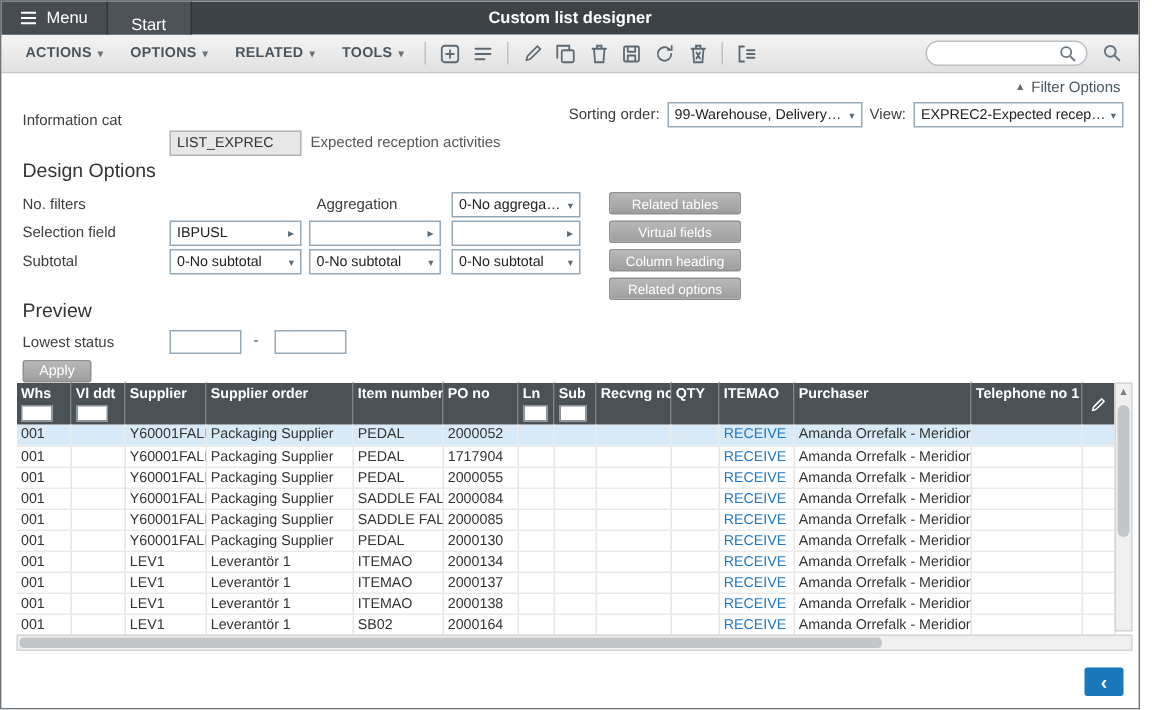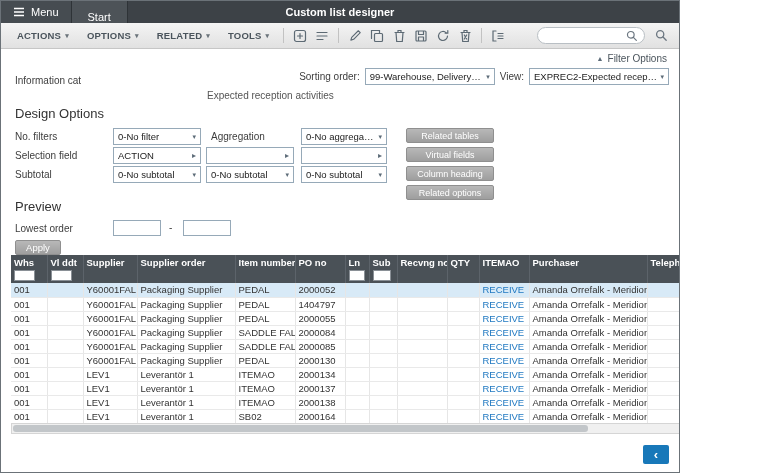--- a/index.html
+++ b/index.html
@@ -1,18 +1,18 @@
 <!DOCTYPE html>
 <html><head>
 <meta charset="utf-8">
 <style>
   * { box-sizing: border-box; margin: 0; padding: 0; }
   html, body { width: 768px; height: 473px; overflow: hidden; }
   body { font-family: "Liberation Sans", sans-serif; background: #fff; }
-  .window { position: relative; width: 680px; height: 473px; border: 1px solid #6b7278; background: #fff; overflow: hidden; }
+  .window { position: relative; width: 760px; height: 473px; border: 1px solid #6b7278; background: #fff; overflow: hidden; }
 
   
   .topbar { position: relative; height: 22px; background: #3d4247; display: flex; align-items: stretch; color: #fff; font-size: 11px; }
   .menu-btn { display: flex; align-items: center; gap: 6px; padding: 0 12px; background: #464c51; border-right: 1px solid #2e3337; cursor: pointer; }
   .start-tab { display: flex; align-items: flex-end; padding: 0 16px; background: #4d5358; border-right: 1px solid #2e3337; cursor: pointer; }
   .topbar-title { position: absolute; inset: 0; display: flex; align-items: center; justify-content: center; font-weight: bold; pointer-events: none; }
 
   
   .toolbar { height: 26px; background: linear-gradient(#f4f4f4, #e1e1e1); border-bottom: 1px solid #c6c6c6; display: flex; align-items: center; padding: 0 8px; gap: 2px; }
   .menu-item { font-size: 9.5px; font-weight: bold; letter-spacing: .2px; color: #4a545c; padding: 0 8px; display: flex; align-items: center; gap: 4px; cursor: pointer; }
@@ -191,38 +191,37 @@
         <span class="sel-caret">▾</span>
       </div>
       <span>View:</span>
       <div class="sel" style="width:140px">
         <span class="sel-text">EXPREC2-Expected recept action</span>
         <span class="sel-caret">▾</span>
       </div>
     </div>
 
     <span class="lbl" style="top:26px; left:14px">Information cat</span>
+    <div class="text-field disabled abs" style="top:38px; left:112px; width:88px">
+      <span>LIST_EXPREC</span>
+    </div>
     <span class="lbl" style="top:41px; left:206px; color:#555">Expected reception activities</span>
 
     <h2 class="section-h" style="top:57px; font-weight:normal">Design Options</h2>
 
     <span class="lbl" style="top:82px; left:14px">No. filters</span>
-    <div class="sel abs" style="top:79px; left:112px; width:88px">
-      <span class="sel-text">0-No filter</span>
-      <span class="sel-caret">▾</span>
-    </div>
     <span class="lbl" style="top:82px; left:210px">Aggregation</span>
     <div class="sel abs" style="top:79px; left:300px; width:86px">
       <span class="sel-text">0-No aggregation</span>
       <span class="sel-caret">▾</span>
     </div>
 
     <span class="lbl" style="top:101px; left:14px">Selection field</span>
     <div class="lookup abs" style="top:98px; left:112px; width:88px">
-      <span>ACTION</span>
+      <span>IBPUSL</span>
       <span class="lookup-arrow">▸</span>
     </div>
     <div class="lookup abs" style="top:98px; left:205px; width:88px">
       <span></span>
       <span class="lookup-arrow">▸</span>
     </div>
     <div class="lookup abs" style="top:98px; left:300px; width:86px">
       <span></span>
       <span class="lookup-arrow">▸</span>
     </div>
@@ -240,21 +239,21 @@
       <span class="sel-text">0-No subtotal</span>
       <span class="sel-caret">▾</span>
     </div>
 
     <div class="gray-btn" style="top:79px">Related tables</div>
     <div class="gray-btn" style="top:98px">Virtual fields</div>
     <div class="gray-btn" style="top:117px">Column heading</div>
     <div class="gray-btn" style="top:136px">Related options</div>
 
     <h2 class="section-h" style="top:150px; font-weight:normal">Preview</h2>
-    <span class="lbl" style="top:174px; left:14px">Lowest order</span>
+    <span class="lbl" style="top:174px; left:14px">Lowest status</span>
     <input class="mini-input" style="top: 171px; left: 112px;" value="">
     <span class="lbl" style="top:173px; left:168px">-</span>
     <input class="mini-input" style="top: 171px; left: 182px;" value="">
     <div class="apply-btn">Apply</div>
 
     <div class="table-wrap">
       <table>
         <colgroup>
           <col style="width:36px">
             <col style="width:36px">
@@ -309,21 +308,21 @@
               <td>Amanda Orrefalk - Meridion</td>
               <td></td>
               <td></td>
             </tr>
             <tr>
               <td>001</td>
               <td></td>
               <td>Y60001FALK</td>
               <td>Packaging Supplier</td>
               <td>PEDAL</td>
-              <td>1404797</td>
+              <td>1717904</td>
               <td></td>
               <td></td>
               <td></td>
               <td></td>
               <td><span class="link">RECEIVE</span></td>
               <td>Amanda Orrefalk - Meridion</td>
               <td></td>
               <td></td>
             </tr>
             <tr>

